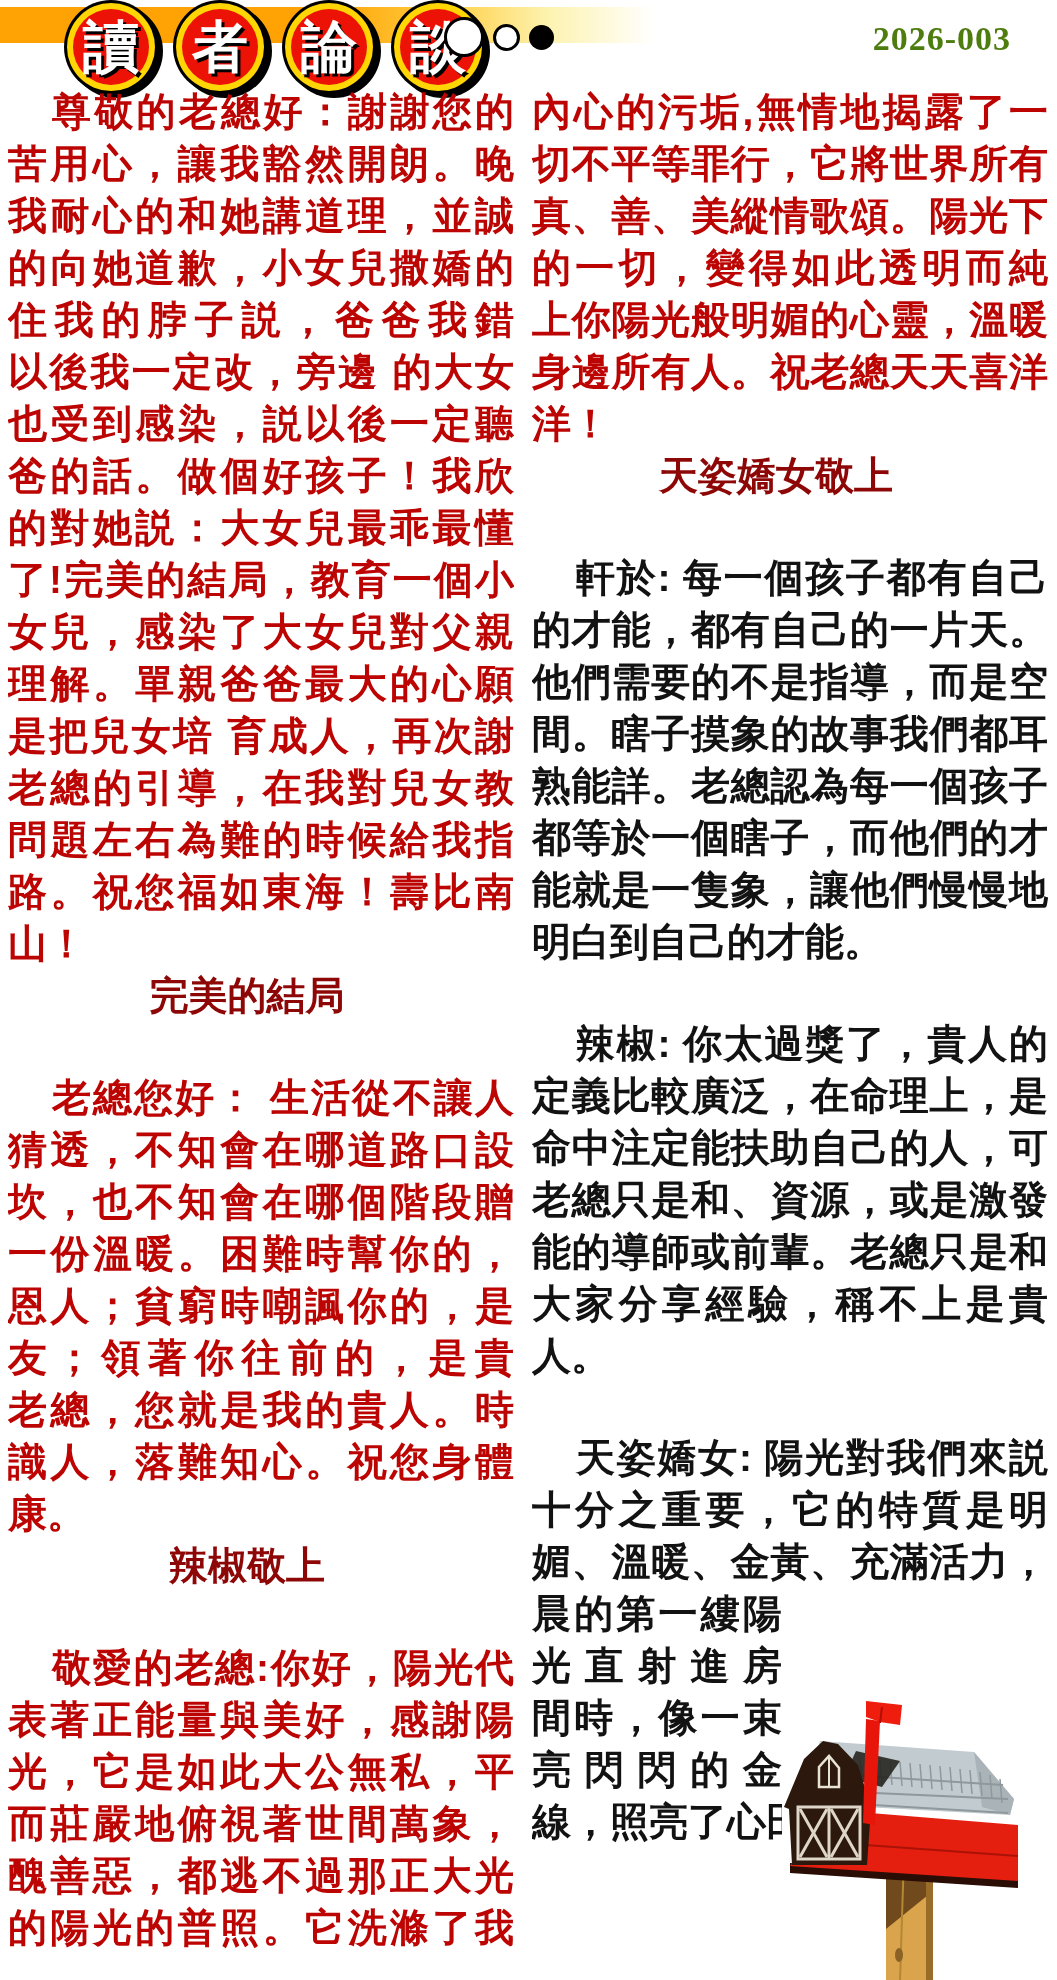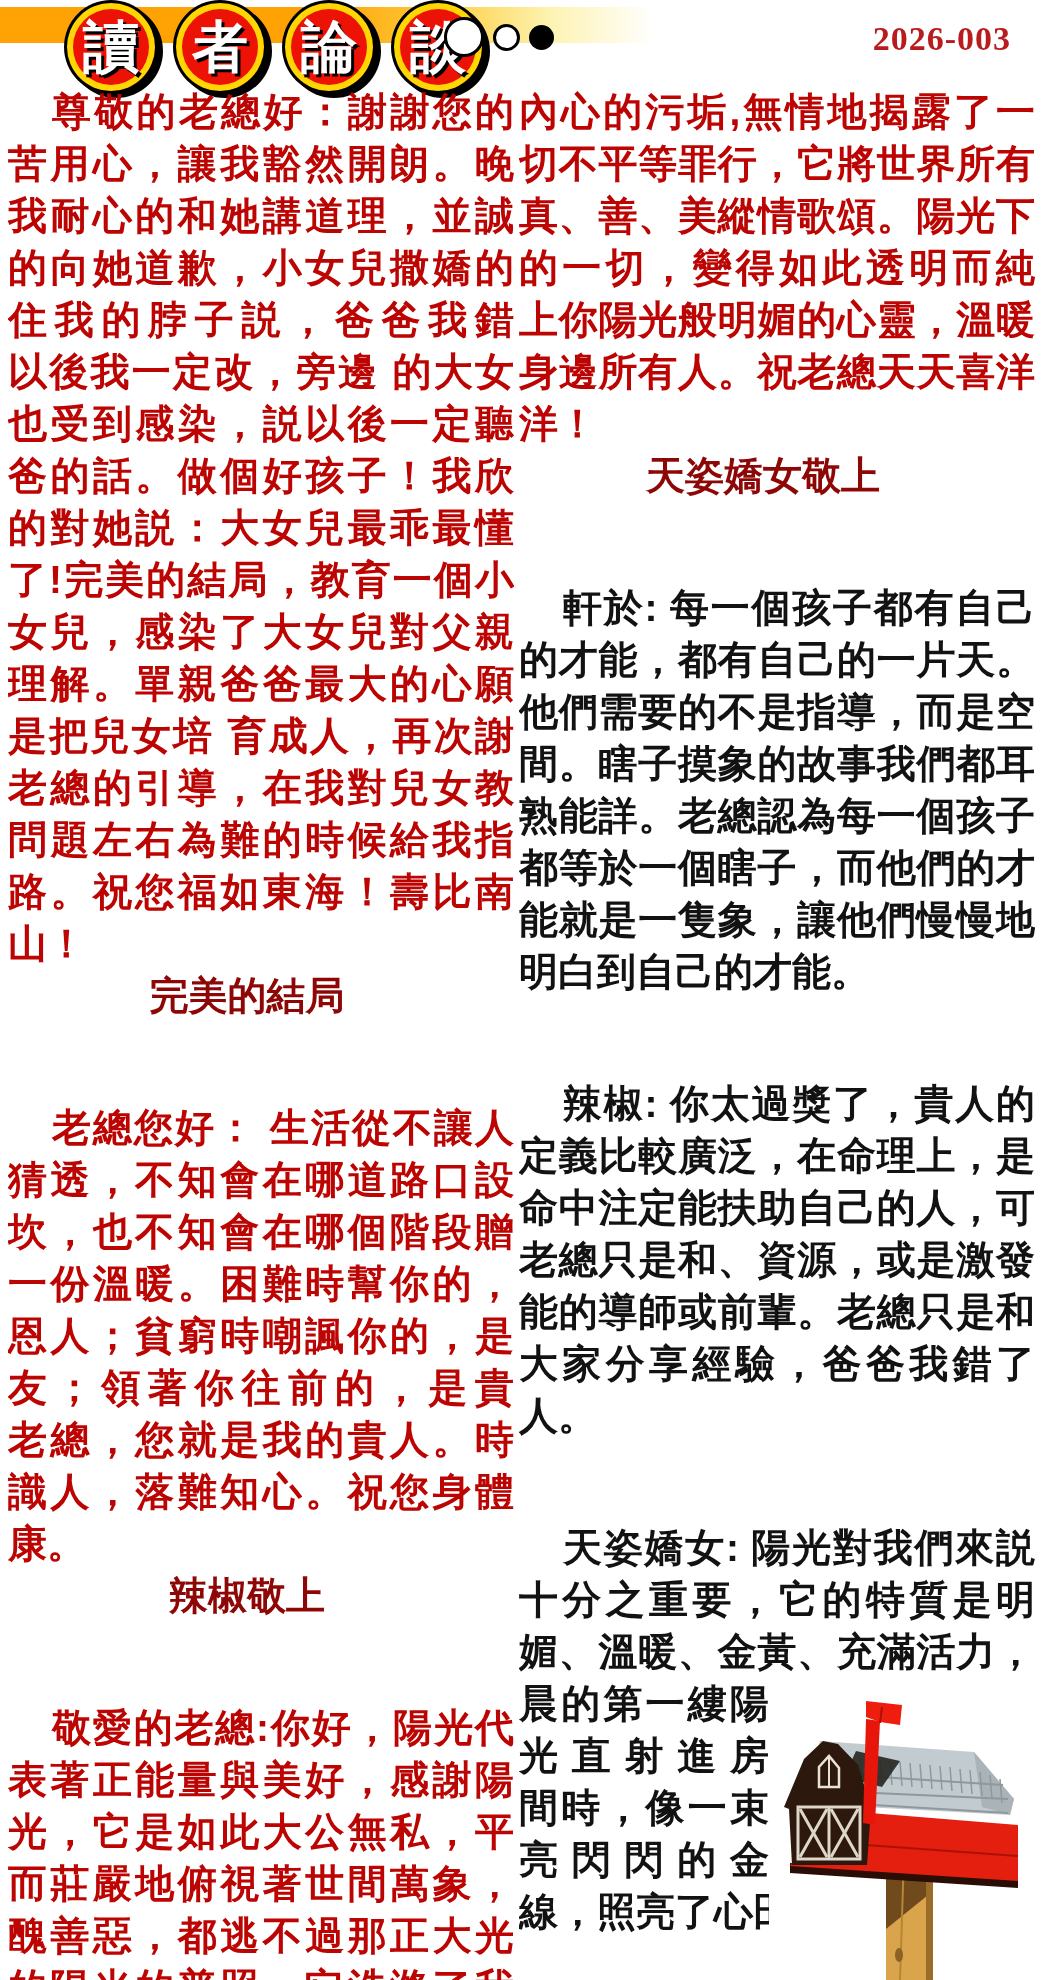--- a/index.html
+++ b/index.html
@@ -12,32 +12,32 @@
   .badges{position:absolute;left:64px;top:0;display:flex;gap:15px}
   .badge{width:76px;height:76px;margin:9px;border-radius:50%;background:#ec1206;
          box-shadow:0 0 0 6px #ffd504,0 0 0 9px #000,5px 4px 0 9px #000;
          display:flex;align-items:center;justify-content:center}
   .badge span{font-size:56px;font-weight:900;color:#fff;text-shadow:3px 3px 0 #000;line-height:1}
   .circles{position:absolute;left:444px;top:18px;height:38px;display:flex;align-items:center;gap:9px}
   .c1{width:34px;height:34px;border:3px solid #000;border-radius:50%;background:#fff}
   .c2{width:21px;height:21px;border:3px solid #000;border-radius:50%;background:#fff}
   .c3{width:25px;height:25px;border-radius:50%;background:#000}
   .issue{position:absolute;right:46px;top:20px;font-family:"Liberation Serif","DejaVu Serif",serif;
-         font-size:34px;font-weight:700;color:#b91c1c;letter-spacing:1px}
+         font-size:34px;font-weight:700;color:#4d7c0f;letter-spacing:1px}
 
   
   .col{position:absolute;top:86px}
   .col.left{left:8px;width:506px}
-  .col.right{left:519px;width:516px}
+  .col.right{left:532px;width:516px}
   .line{height:52px;line-height:52px;font-size:39px;font-weight:700;white-space:nowrap;overflow:hidden}
   .j{white-space:normal;text-align:justify;text-align-last:justify}
   .indent{text-indent:44px}
   .sig{text-align:center;padding-right:28px}
   .wrap{width:250px}
-  .gap{margin-top:80px}
+  .gap{margin-top:50px}
   .red{color:#bc0503}
   .red-dark{color:#8e0707}
   .black{color:#121212}
 
   
   .mailbox{position:absolute;left:778px;top:1695px;width:250px;height:285px}
 </style>
 </head>
 <body>
 
@@ -135,21 +135,21 @@
         <div class="line black j">都等於一個瞎子，而他們的才</div>
         <div class="line black j">能就是一隻象，讓他們慢慢地</div>
         <div class="line black">明白到自己的才能。</div>
       </div>
       <div class="block gap">
         <div class="line black indent j">辣椒: 你太過獎了，貴人的</div>
         <div class="line black j">定義比較廣泛，在命理上，是</div>
         <div class="line black j">命中注定能扶助自己的人，可</div>
         <div class="line black j">老總只是和、資源，或是激發潛</div>
         <div class="line black j">能的導師或前輩。老總只是和</div>
-        <div class="line black j">大家分享經驗，爸爸我錯了</div>
+        <div class="line black j">大家分享經驗，稱不上是貴</div>
         <div class="line black">人。</div>
       </div>
       <div class="block gap">
         <div class="line black indent j">天姿嬌女: 陽光對我們來説</div>
         <div class="line black j">十分之重要，它的特質是明</div>
         <div class="line black j">媚、溫暖、金黃、充滿活力，清</div>
         <div class="line black wrap j">晨的第一縷陽</div>
         <div class="line black wrap j">光直射進房</div>
         <div class="line black wrap j">間時，像一束</div>
         <div class="line black wrap j">亮閃閃的金</div>

